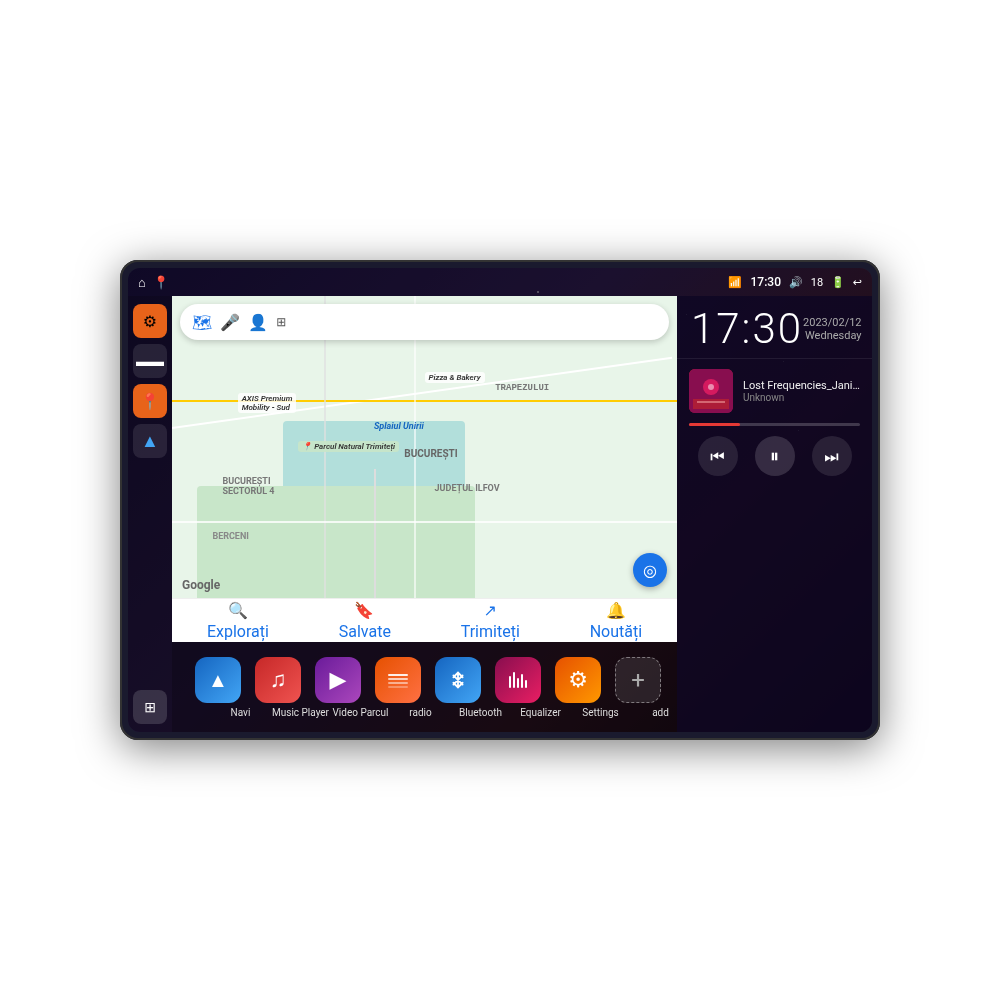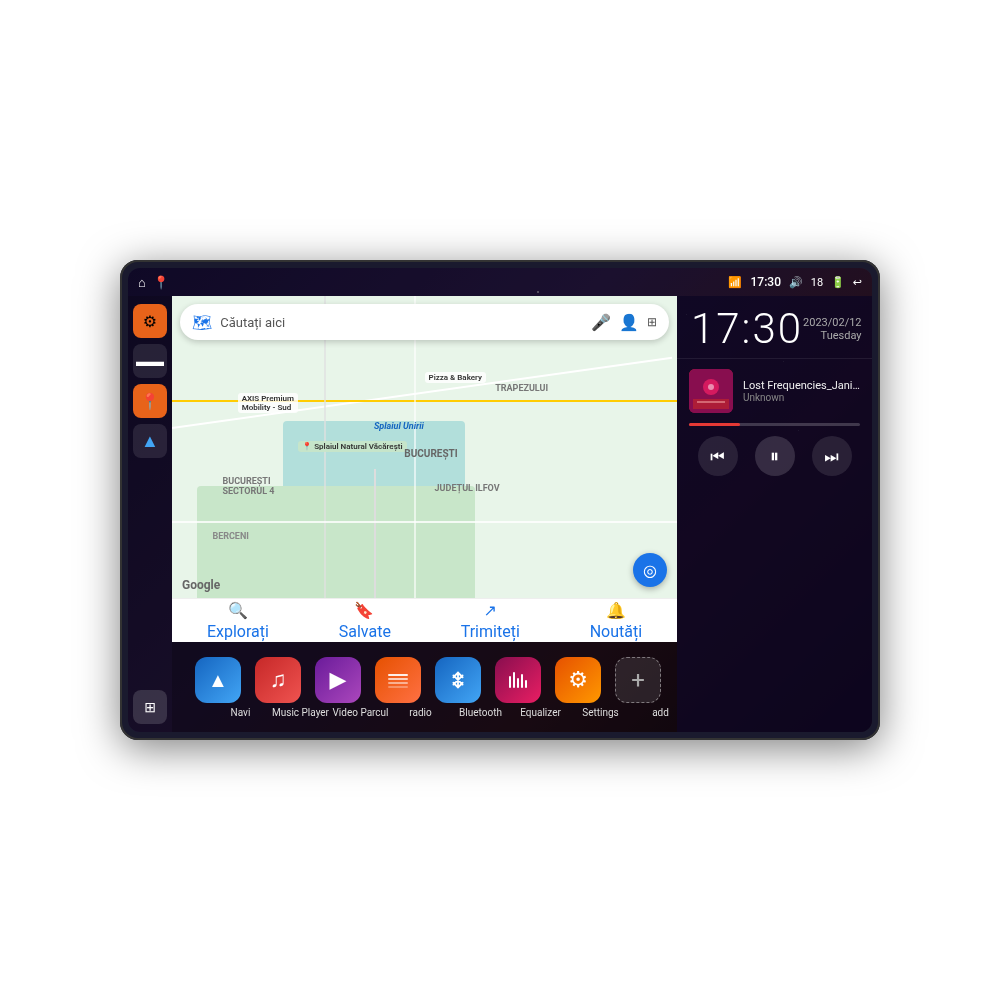--- a/index.html
+++ b/index.html
@@ -407,20 +407,21 @@
 
     .map-place-label {
       position: absolute;
       font-size: 8px;
       background: rgba(255,255,255,0.8);
       padding: 1px 4px;
       border-radius: 3px;
       white-space: nowrap;
       font-weight: 600;
       color: #333;
+      font-style: italic;
     }
 
     .fab-btn {
       position: absolute;
       right: 10px;
       bottom: 55px;
       width: 34px;
       height: 34px;
       border-radius: 50%;
       background: #1a73e8;
@@ -495,31 +496,30 @@
 
             <div class="map-road" style="top:38%;left:0;width:100%;height:2px;background:#fff;transform:rotate(-8deg);transform-origin:left center;"></div>
             <div class="map-road" style="top:50%;left:40%;width:2px;height:50%;background:#ddd;"></div>
             <div class="map-road" style="top:30%;left:0;width:100%;height:2px;background:#ffcc02;"></div>
             <div class="map-road" style="top:0;left:48%;width:2px;height:100%;background:#fff;opacity:0.6;"></div>
             <div class="map-road" style="top:0;left:30%;width:2px;height:100%;background:#e0e0e0;opacity:0.7;"></div>
             <div class="map-road" style="top:65%;left:0;width:100%;height:2px;background:#fff;opacity:0.8;"></div>
 
             <div class="map-place-label" style="top:28%;left:13%;">AXIS Premium<br>Mobility - Sud</div>
             <div class="map-place-label" style="top:22%;left:50%;">Pizza &amp; Bakery</div>
-            <div class="map-place-label" style="top:42%;left:25%;background:rgba(200,230,200,0.9);">📍 Splaiul Natural Văcărești</div>
+            <div class="map-place-label" style="top:42%;left:25%;background:rgba(200,230,200,0.9);">📍 Parcul Natural Trimiteți</div>
             <div class="map-label" style="top:52%;left:10%;color:#777;">BUCUREȘTI<br>SECTORUL 4</div>
             <div class="map-label" style="top:44%;left:46%;font-size:10px;color:#666;">BUCUREȘTI</div>
             <div class="map-label" style="top:54%;left:52%;color:#777;">JUDEȚUL ILFOV</div>
             <div class="map-label" style="top:68%;left:8%;color:#888;">BERCENI</div>
-            <div class="map-label" style="top:25%;left:64%;color:#777;">TRAPEZULUI</div>
+            <div class="map-label" style="top:25%;left:64%;color:#777;font-family:Liberation Mono, monospace;">TRAPEZULUI</div>
             <div class="map-label" style="top:36%;left:40%;color:#1565c0;font-style:italic;">Splaiul Unirii</div>
 
             <div class="map-search-bar">
               <span style="color:#1a73e8;font-size:16px;">🗺</span>
-              <span class="map-search-text">Căutați aici</span>
               <span style="color:#555;">🎤</span>
               <span style="color:#1a73e8;">👤</span>
               <span style="color:#555;font-size:12px;">⊞</span>
             </div>
 
             <div class="fab-btn">
               <span style="font-size:16px;">◎</span>
             </div>
 
             <div style="position:absolute;bottom:50px;left:10px;font-size:12px;color:#666;font-weight:bold;">Google</div>
@@ -609,21 +609,21 @@
           </div>
         </div>
       </div>
 
       <div class="right-panel">
 
         <div class="clock-widget">
           <div class="clock-time">17:30</div>
           <div class="clock-date">
             <div class="clock-date-full">2023/02/12</div>
-            <div class="clock-weekday">Tuesday</div>
+            <div class="clock-weekday">Wednesday</div>
           </div>
         </div>
 
         <div class="music-widget">
           <div class="music-track-area">
             <div class="music-album-art">
               <svg width="44" height="44" viewBox="0 0 44 44">
                 <rect width="44" height="44" fill="#880e4f"></rect>
                 <circle cx="22" cy="18" r="8" fill="#e91e63" opacity="0.8"></circle>
                 <circle cx="22" cy="18" r="3" fill="#fff" opacity="0.5"></circle>

